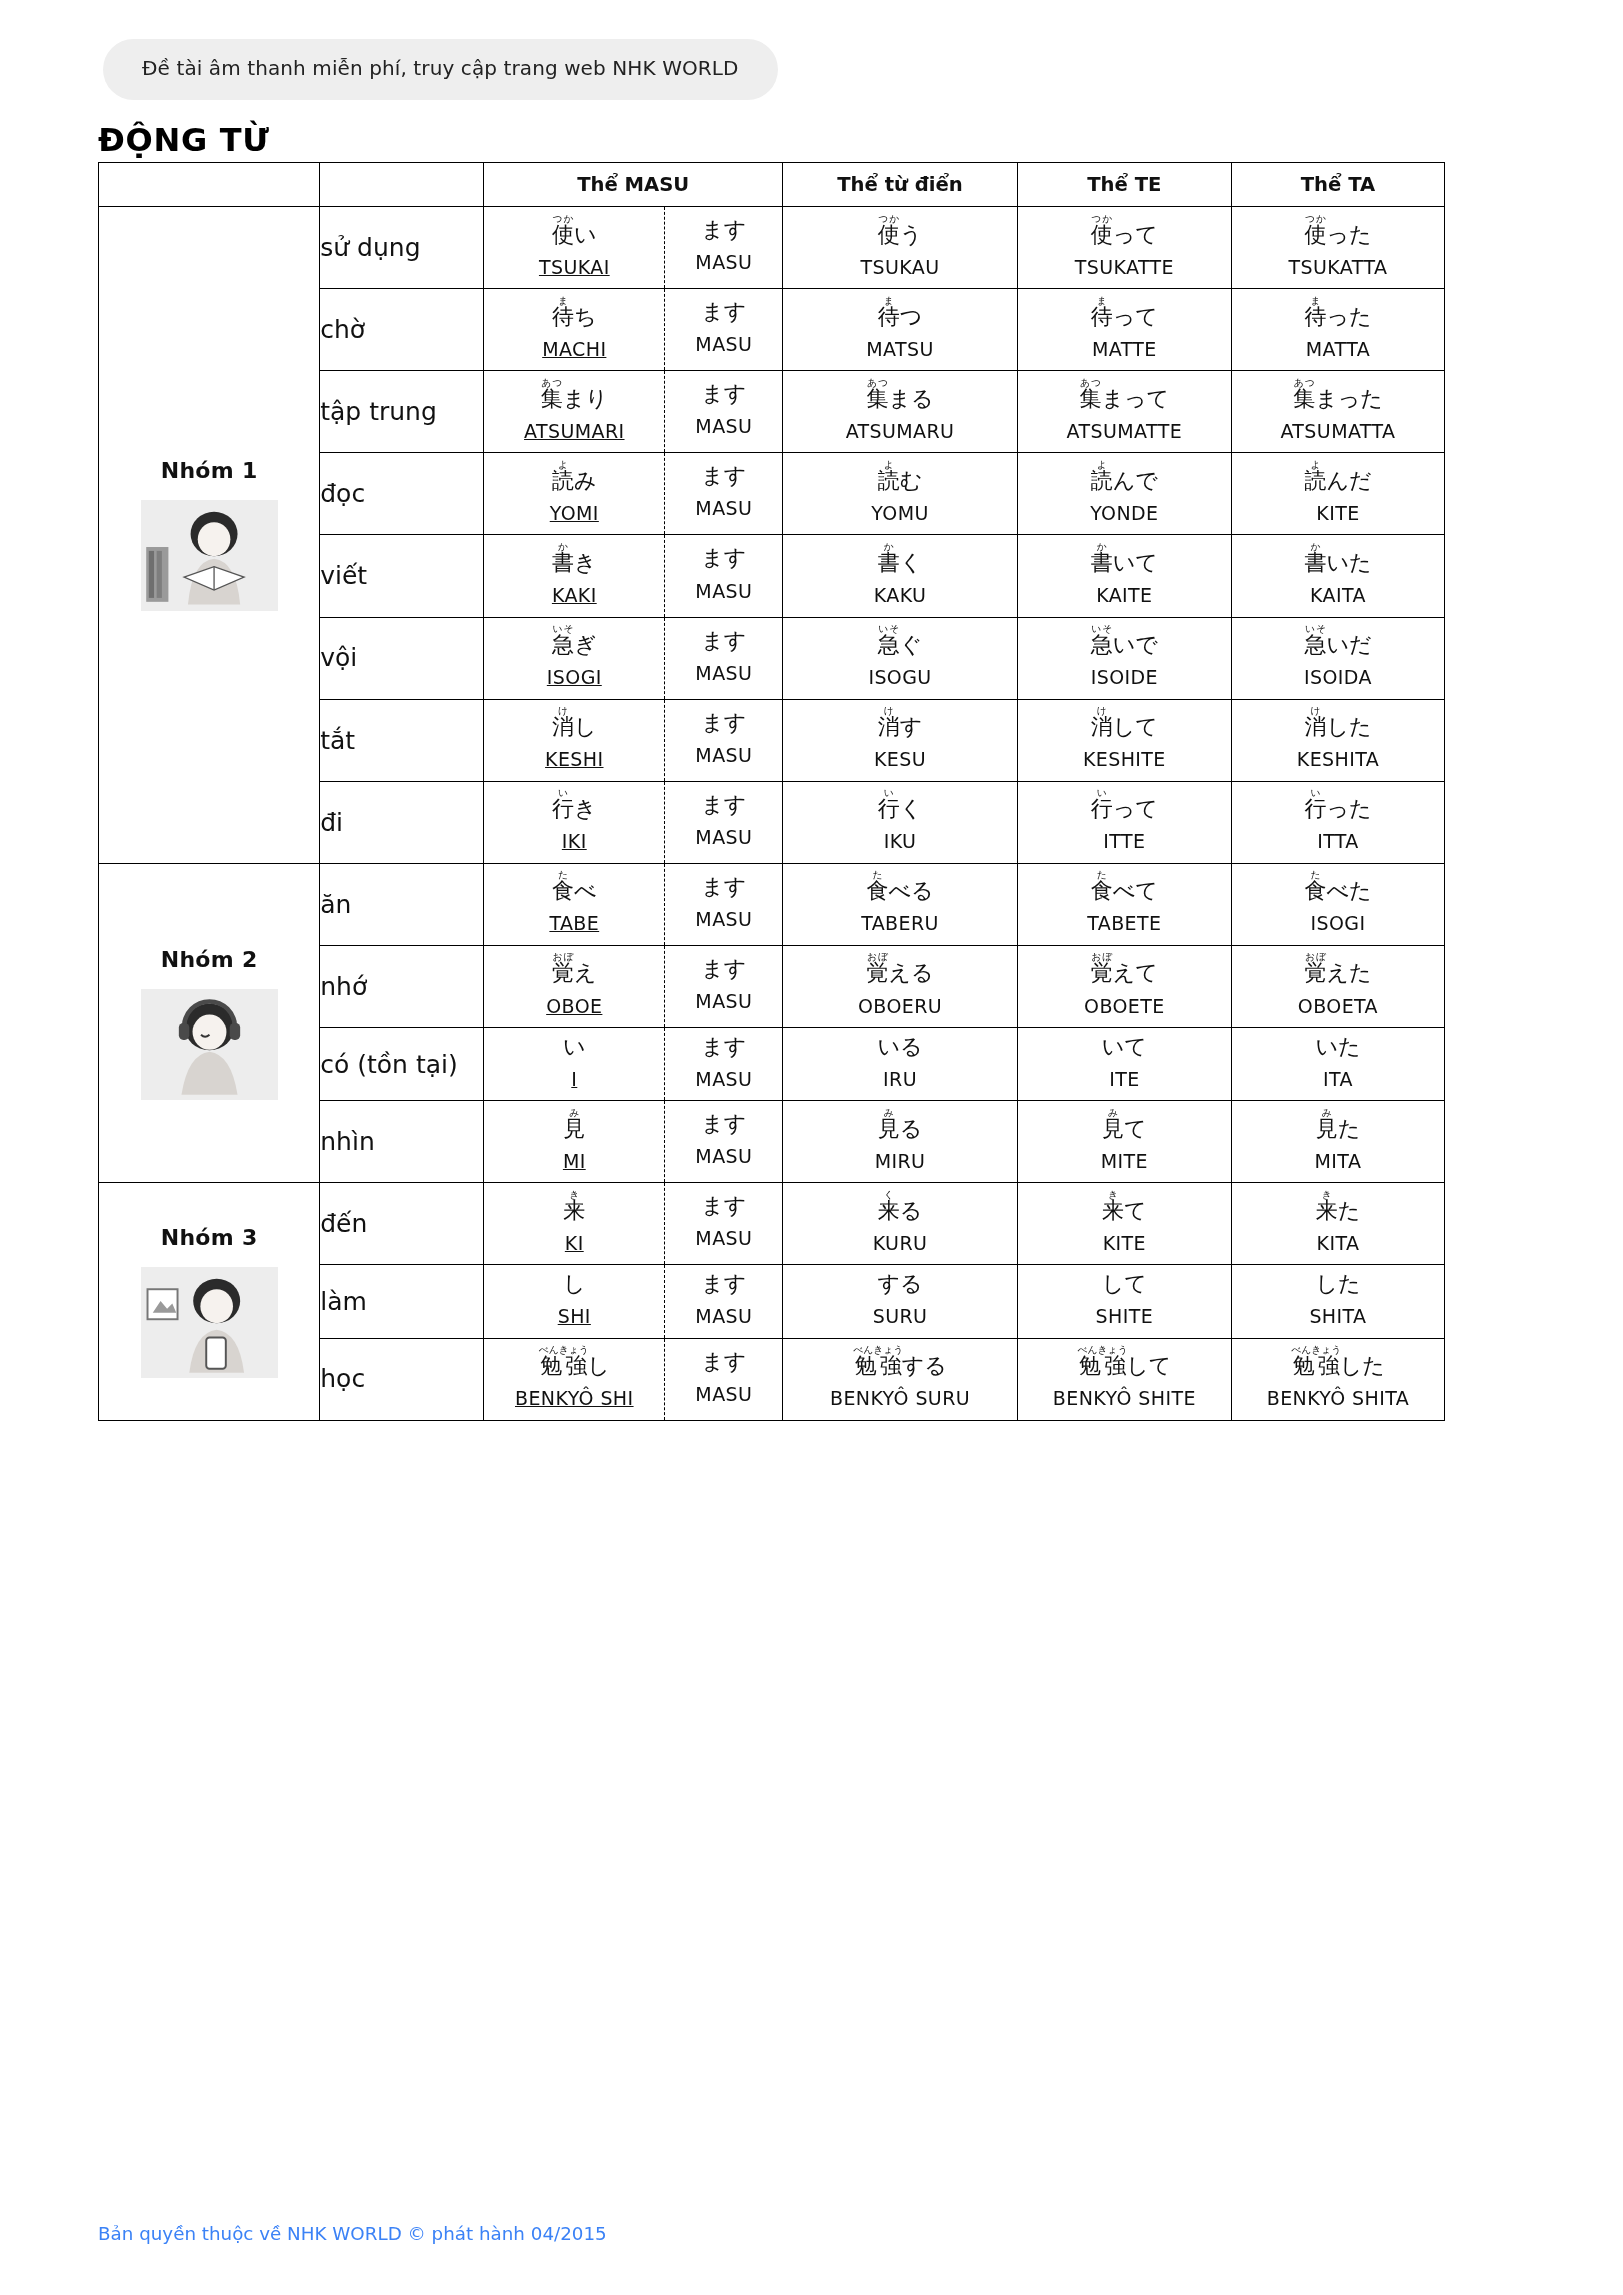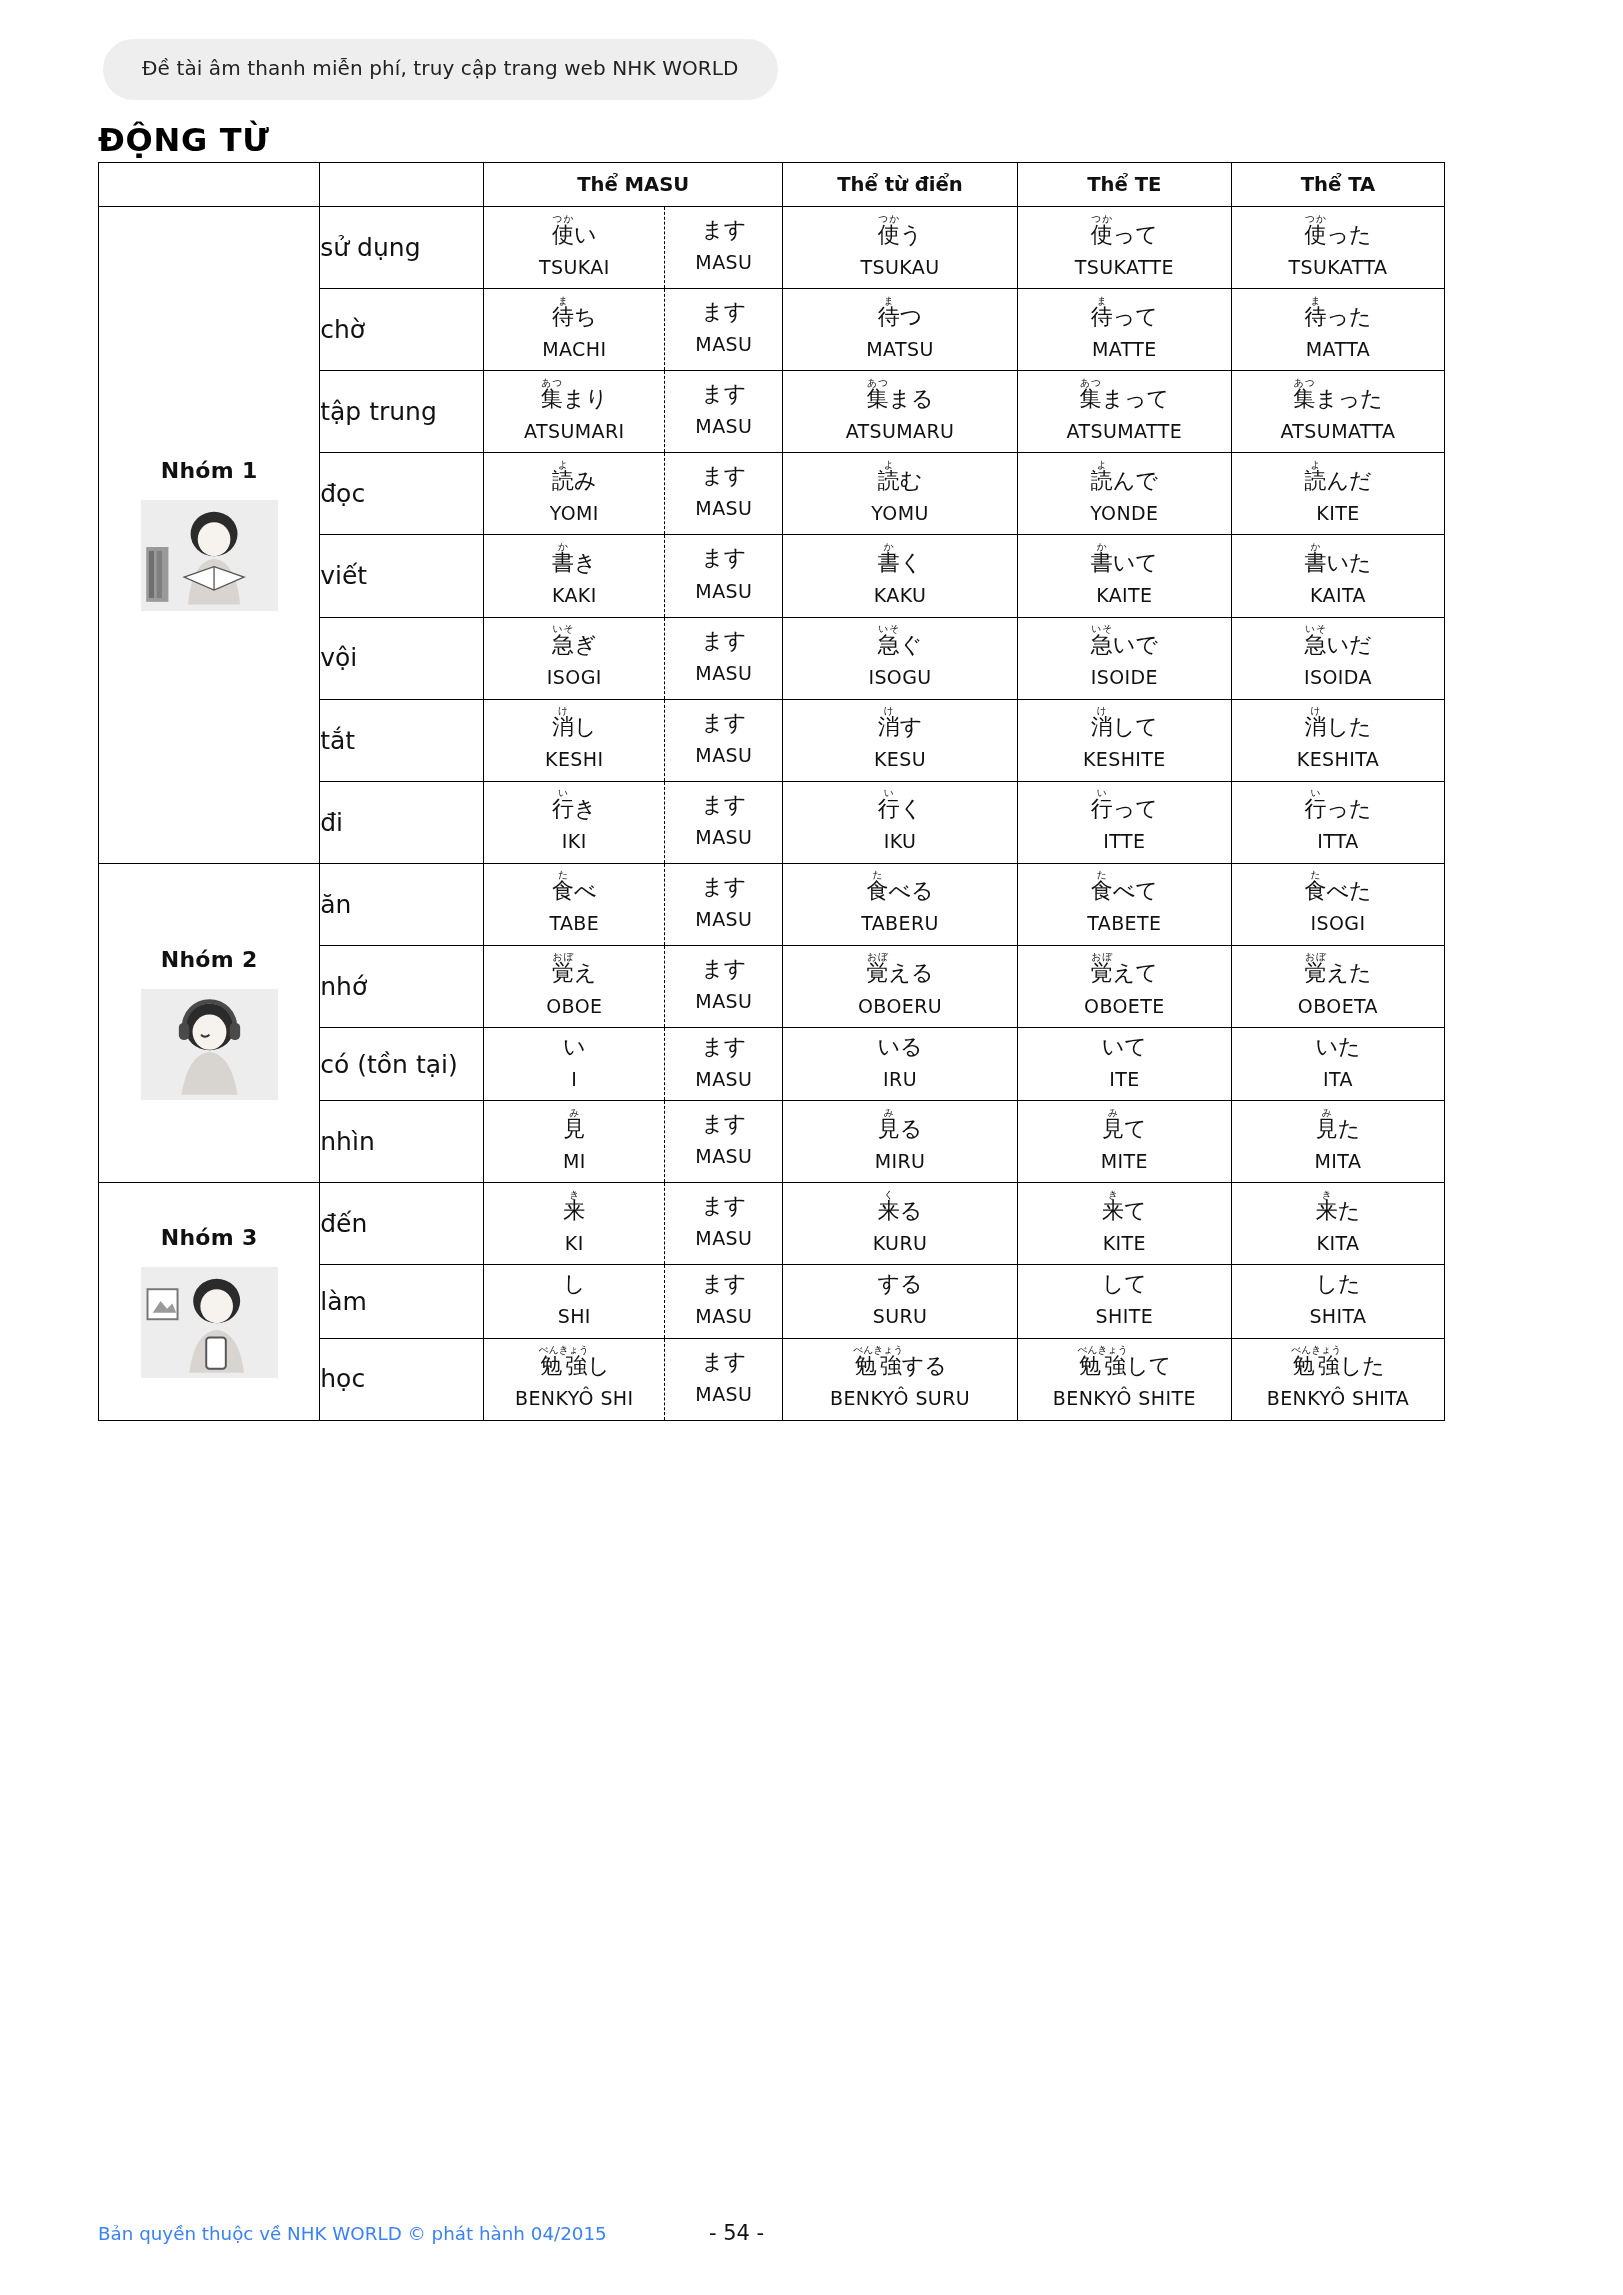--- a/index.html
+++ b/index.html
@@ -117,20 +117,21 @@
   td.meaning {
     font-size: 25px;
     padding: 0 0 0 10.5px;
     text-align: left;
     vertical-align: top;
     padding-top: 9.2px;
     line-height: 1.25;
   }
   td.masu-stem {
     border-right: 1.3px dashed #000 !important;
+    text-decoration: underline;
   }
   td.masu-suffix {
     border-left: none !important;
   }
 
   
   td.group {
     vertical-align: top;
     text-align: center;
     padding-top: 14.4px;
@@ -740,16 +741,15 @@
                 <div class="jp"><span class="ruby-holder"><ruby>勉強<rt>べんきょう</rt></ruby>した</span></div>
                 <div class="romaji">BENKYÔ SHITA</div>
               </div>
             </td>
           </tr>
         </tbody>
     </table>
   </div>
 
   <div class="footer-left">Bản quyền thuộc về NHK WORLD © phát hành 04/2015</div>
-  <div class="footer-center">- 54 -</div>
 
 </div>
 
 
 </body></html>

